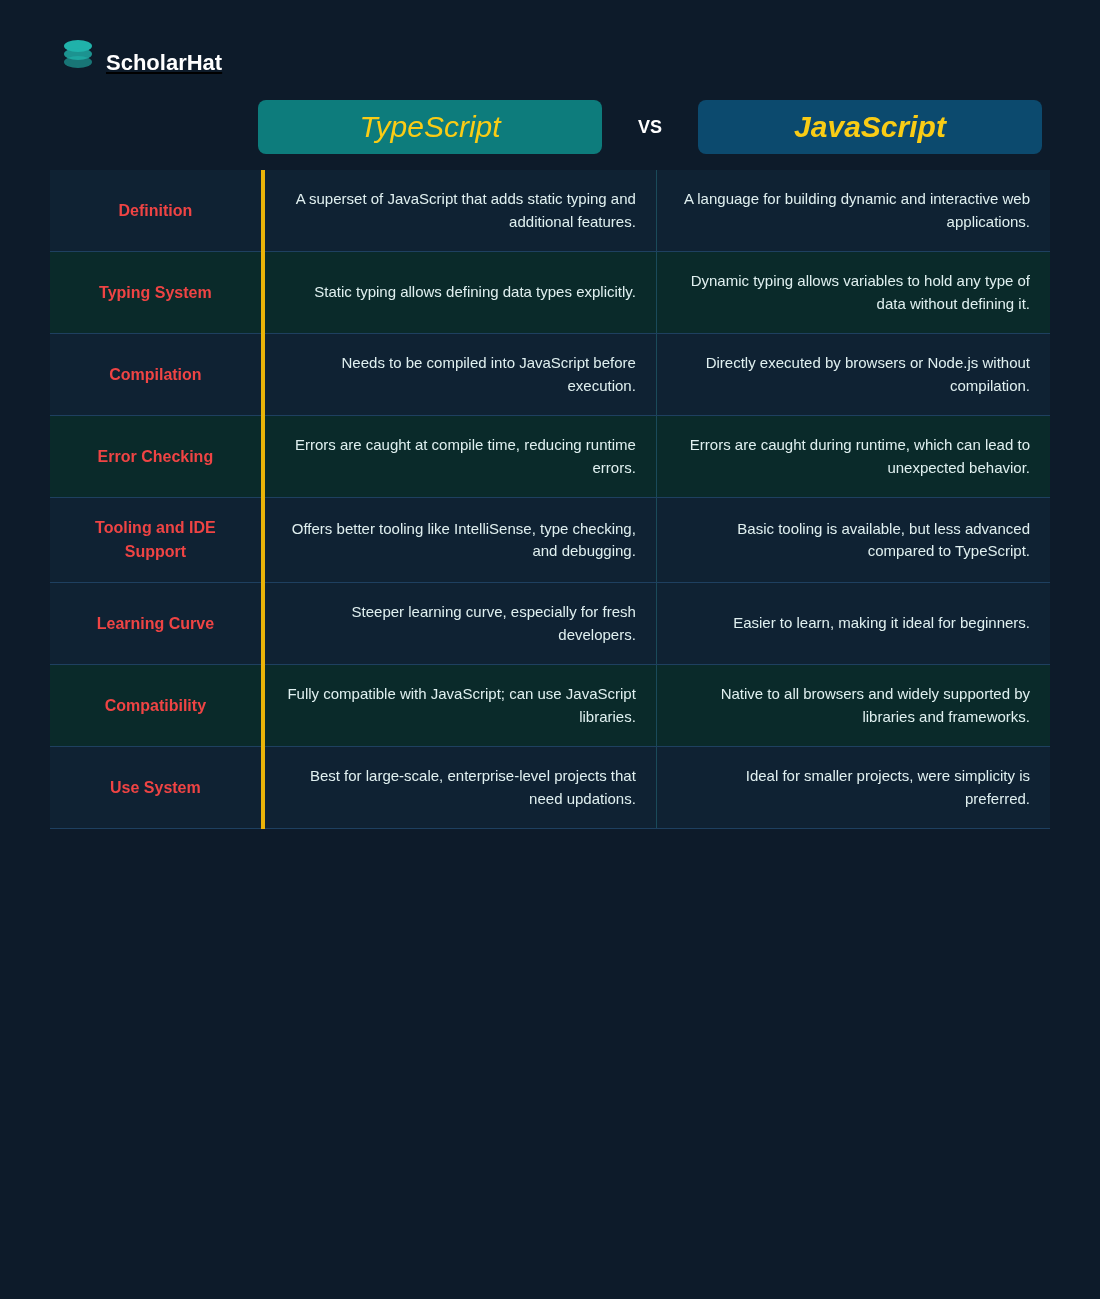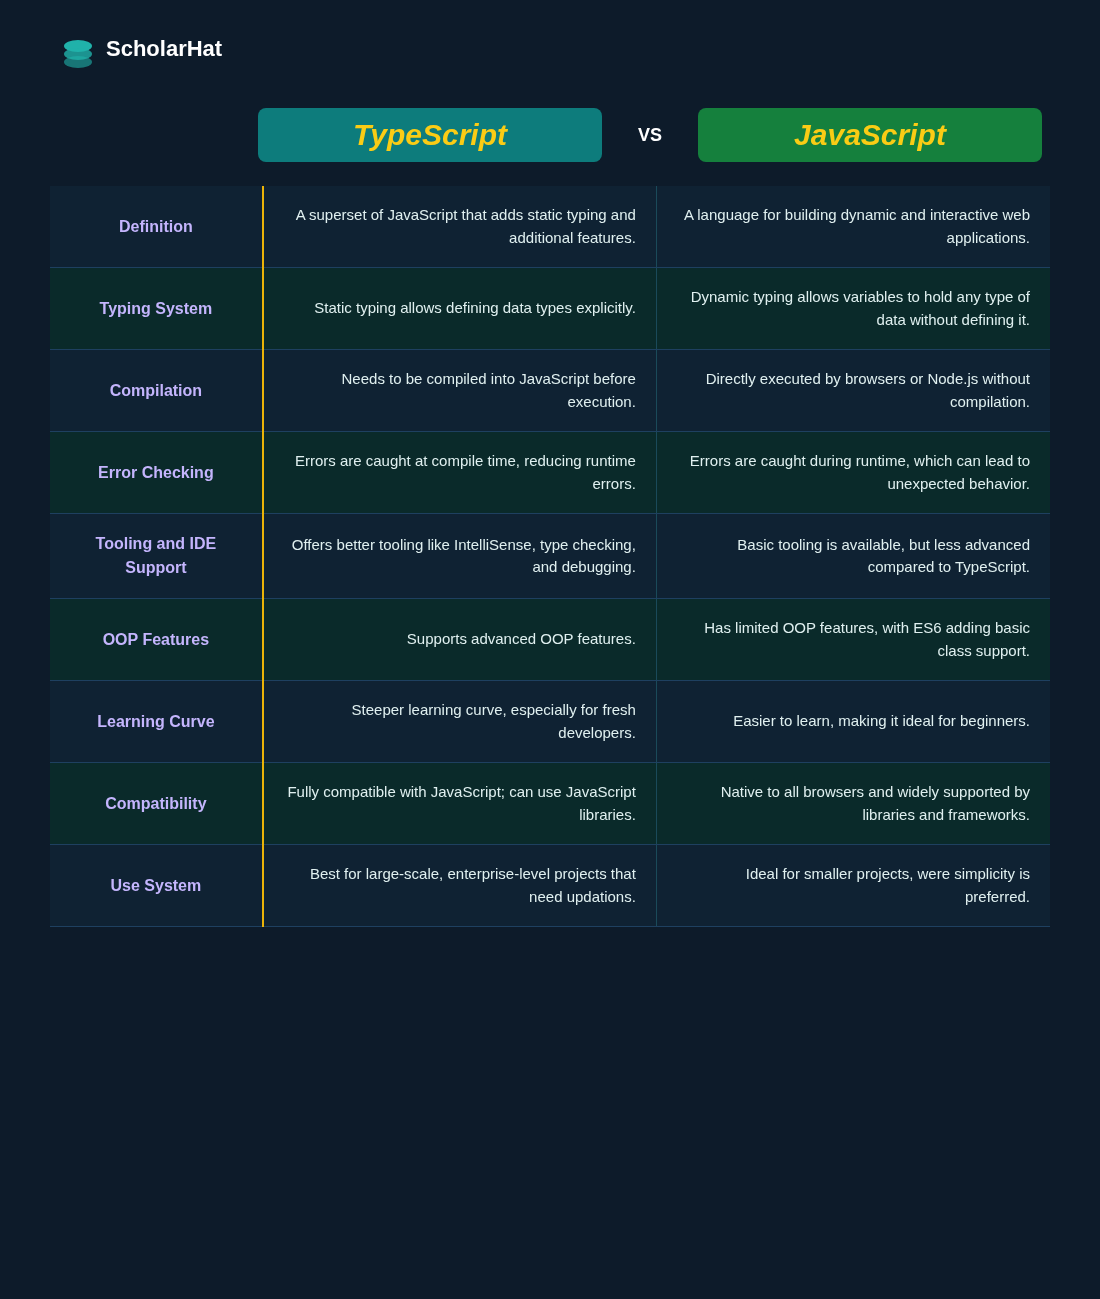--- a/index.html
+++ b/index.html
@@ -15,22 +15,23 @@
       padding: 20px;
     }
 
     .container {
       width: 1000px;
       background-color: #0d1b2a;
     }
 
     .header {
       display: flex;
-      align-items: flex-start;
+      align-items: flex-end;
       padding: 16px 0 20px 10px;
+      text-decoration: underline;
     }
 
     .logo-icon {
       margin-right: 10px;
     }
 
     .logo-text {
       color: #ffffff;
       font-size: 22px;
       font-weight: 700;
@@ -50,37 +51,37 @@
       background-color: #0d7c7c;
       border-radius: 8px;
       text-align: center;
       padding: 10px 16px;
       margin: 0 8px;
     }
 
     .col-typescript span {
       color: #facc15;
       font-size: 30px;
-      font-weight: 700;
+      font-weight: 400;
       font-style: italic;
     }
 
     .col-vs {
       text-align: center;
       color: #ffffff;
       font-size: 18px;
       font-weight: 700;
     }
 
     .col-javascript {
-      background-color: #15803d;
+      background-color: #0c4a6e;
       border-radius: 8px;
       text-align: center;
       padding: 10px 16px;
-      margin: 12px 8px;
+      margin: 4px 8px;
     }
 
     .col-javascript span {
       color: #facc15;
       font-size: 30px;
       font-weight: 900;
       font-style: italic;
     }
 
     .table {
@@ -100,26 +101,26 @@
       padding: 18px 20px;
       vertical-align: middle;
       border: 1px solid #1a3a4a;
       color: #e0f0f0;
       font-size: 15px;
       line-height: 1.5;
       text-align: right;
     }
 
     .table td.row-label {
-      color: #c4b5fd;
+      color: #ef4444;
       font-weight: 800;
       font-size: 16px;
       text-align: center;
       width: 200px;
-      border-right: 2px solid #eab308;
+      border-right: 4px solid #eab308;
     }
 
     .table td.ts-col {
       width: 370px;
       border-right: 1px solid #1a4a5a;
     }
 
     .table td.js-col {
       width: 370px;
       margin-left: 39px;
@@ -201,25 +202,20 @@
         <tr class="row-error">
           <td class="row-label">Error Checking</td>
           <td class="ts-col">Errors are caught at compile time, reducing runtime errors.</td>
           <td class="js-col">Errors are caught during runtime, which can lead to unexpected behavior.</td>
         </tr>
         <tr class="row-tooling">
           <td class="row-label">Tooling and IDE Support</td>
           <td class="ts-col">Offers better tooling like IntelliSense, type checking, and debugging.</td>
           <td class="js-col">Basic tooling is available, but less advanced compared to TypeScript.</td>
         </tr>
-        <tr class="row-oop">
-          <td class="row-label">OOP Features</td>
-          <td class="ts-col">Supports advanced OOP features.</td>
-          <td class="js-col">Has limited OOP features, with ES6 adding basic class support.</td>
-        </tr>
         <tr class="row-learning">
           <td class="row-label">Learning Curve</td>
           <td class="ts-col">Steeper learning curve, especially for fresh developers.</td>
           <td class="js-col">Easier to learn, making it ideal for beginners.</td>
         </tr>
         <tr class="row-compatibility">
           <td class="row-label">Compatibility</td>
           <td class="ts-col">Fully compatible with JavaScript; can use JavaScript libraries.</td>
           <td class="js-col">Native to all browsers and widely supported by libraries and frameworks.</td>
         </tr>

